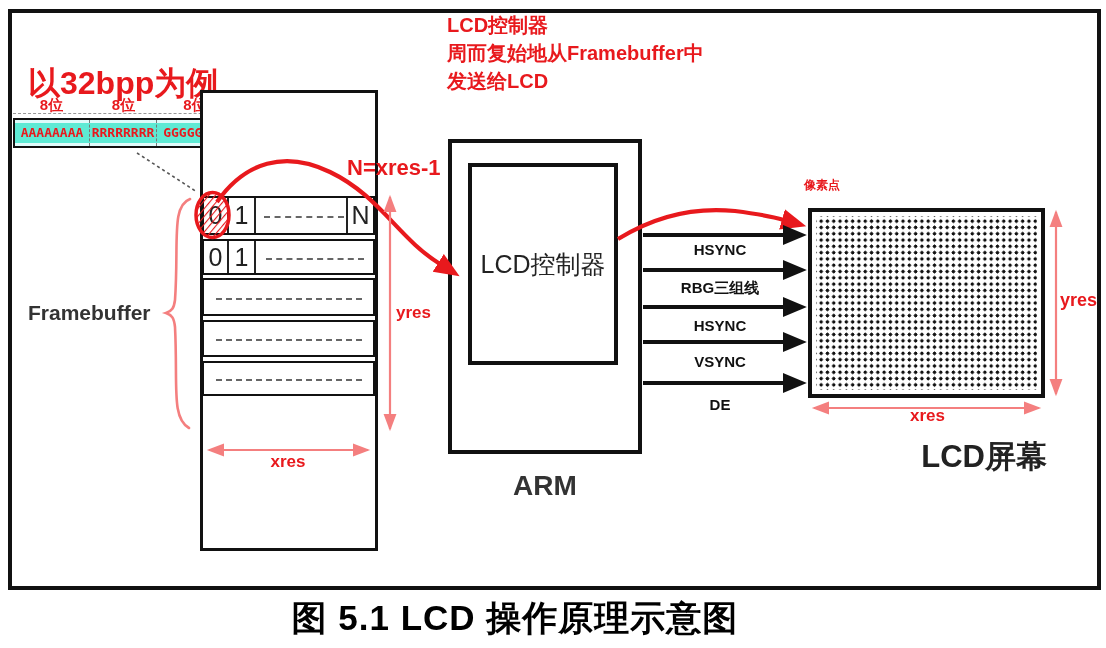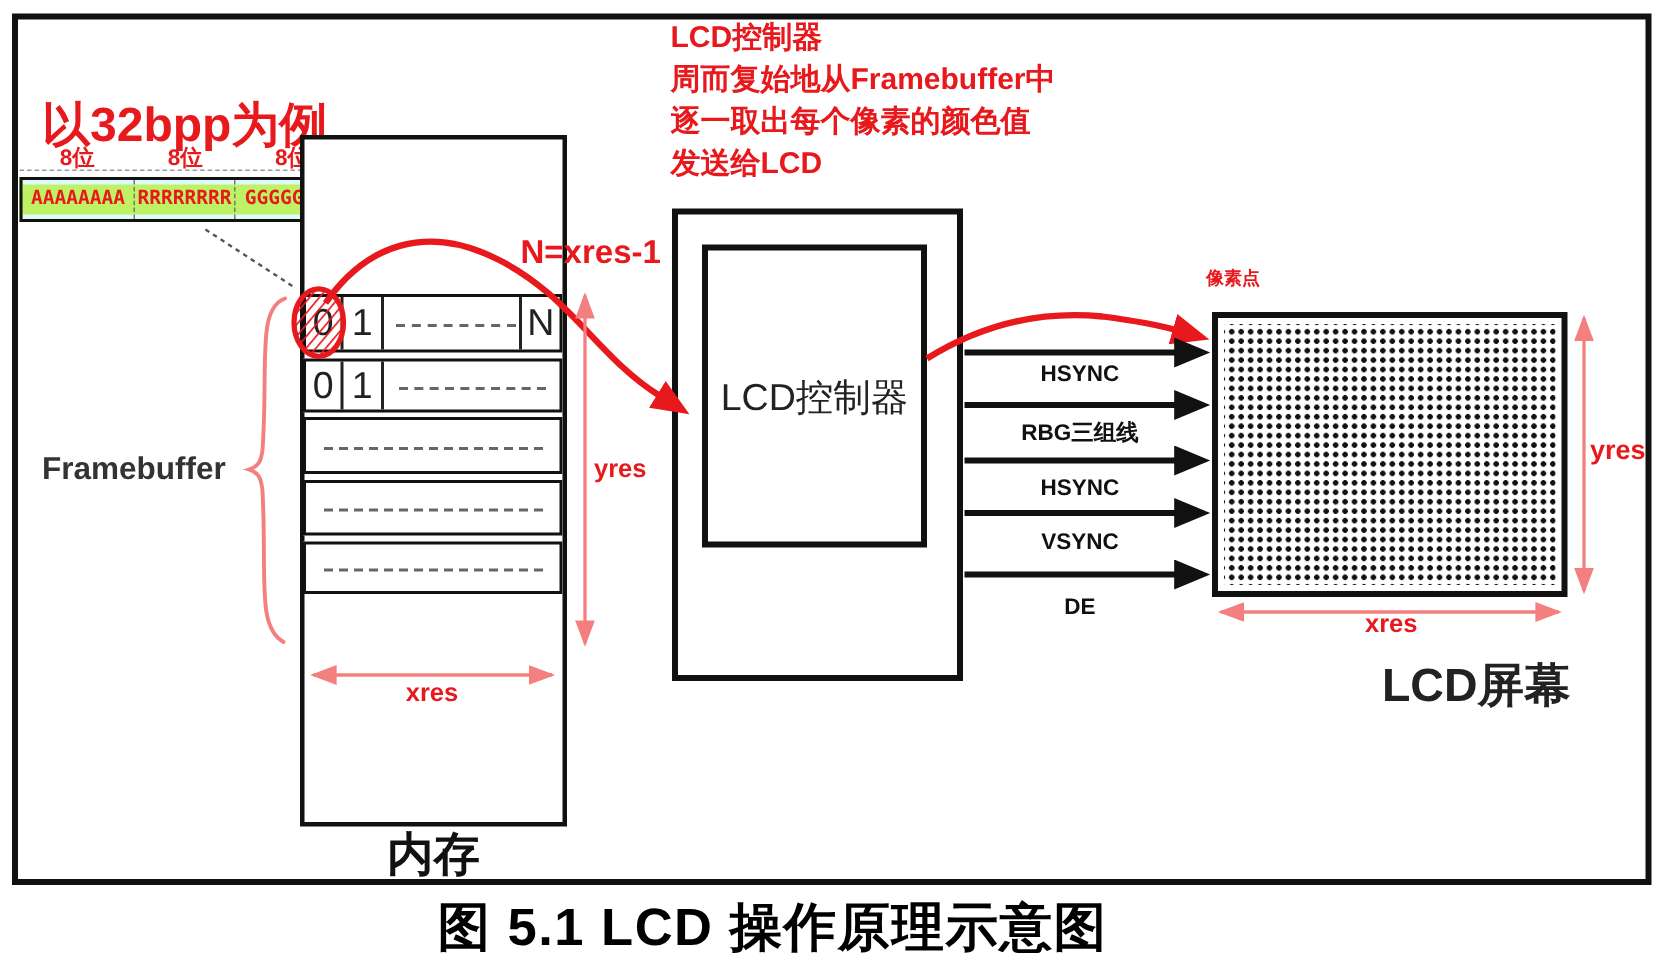--- a/index.html
+++ b/index.html
@@ -11,21 +11,21 @@
   .abs { position:absolute; }
   
   #frame { left:8px; top:9px; width:1093px; height:581px; border:4px solid #111; }
 
   
   #bpp-title { left:28px; top:62px; font-size:32px; font-weight:bold; color:#e8191d; }
   .bitlabel { top:96px; height:18px; font-size:15px; font-weight:bold; color:#e8191d; text-align:center; }
   #bit-underline { left:13px; top:113px; width:289px; height:0; border-top:1px dashed #999; }
   #pxbar {
     left:13px; top:118px; width:289px; height:30px; border:2px solid #111;
-    background:#bef264; box-shadow:inset 0 3px 0 #dffafa, inset 0 -3px 0 #dffafa;
+    background:#5eead4; box-shadow:inset 0 3px 0 #dffafa, inset 0 -3px 0 #dffafa;
     display:flex; align-items:center;
   }
   #pxbar span {
     display:block; height:100%; line-height:26px; text-align:center;
     font-family:"DejaVu Sans Mono", monospace; font-size:13px; font-weight:bold;
     color:#e8191d; letter-spacing:0px; overflow:visible; white-space:nowrap;
   }
   .pxseg { border-right:1px dashed #777; }
 
   
@@ -108,37 +108,36 @@
     <div class="dashline" style="left:12px;width:146px;"></div>
   </div>
   <div class="mrow" style="top:320px;height:37px;">
     <div class="dashline" style="left:12px;width:146px;"></div>
   </div>
   <div class="mrow" style="top:361px;height:35px;">
     <div class="dashline" style="left:12px;width:146px;"></div>
   </div>
 
 
-  <div class="abs" id="mem-label">内存</div>
   <div class="abs" id="fb-label">Framebuffer</div>
   <div class="abs" id="n-formula">N=xres-1</div>
   <div class="abs" id="l-yres">yres</div>
   <div class="abs" id="l-xres">xres</div>
 
   <div class="abs" id="desc">
     <div>LCD控制器</div>
     <div>周而复始地从Framebuffer中</div>
-    <div>逐一取出每个像素的颜色值</div>
     <div>发送给LCD</div>
   </div>
 
   <div class="abs" id="armbox"></div>
   <div class="abs" id="ctrlbox">
     <span>LCD控制器</span>
   </div>
+  <div class="abs" id="arm-label">ARM</div>
 
   <div class="abs siglabel" style="top:241px;">HSYNC</div>
   <div class="abs siglabel" style="top:279px;">RBG三组线</div>
   <div class="abs siglabel" style="top:317px;">HSYNC</div>
   <div class="abs siglabel" style="top:353px;">VSYNC</div>
   <div class="abs siglabel" style="top:396px;">DE</div>
 
   <div class="abs" id="screen">
     <div id="dots"></div>
   </div>

